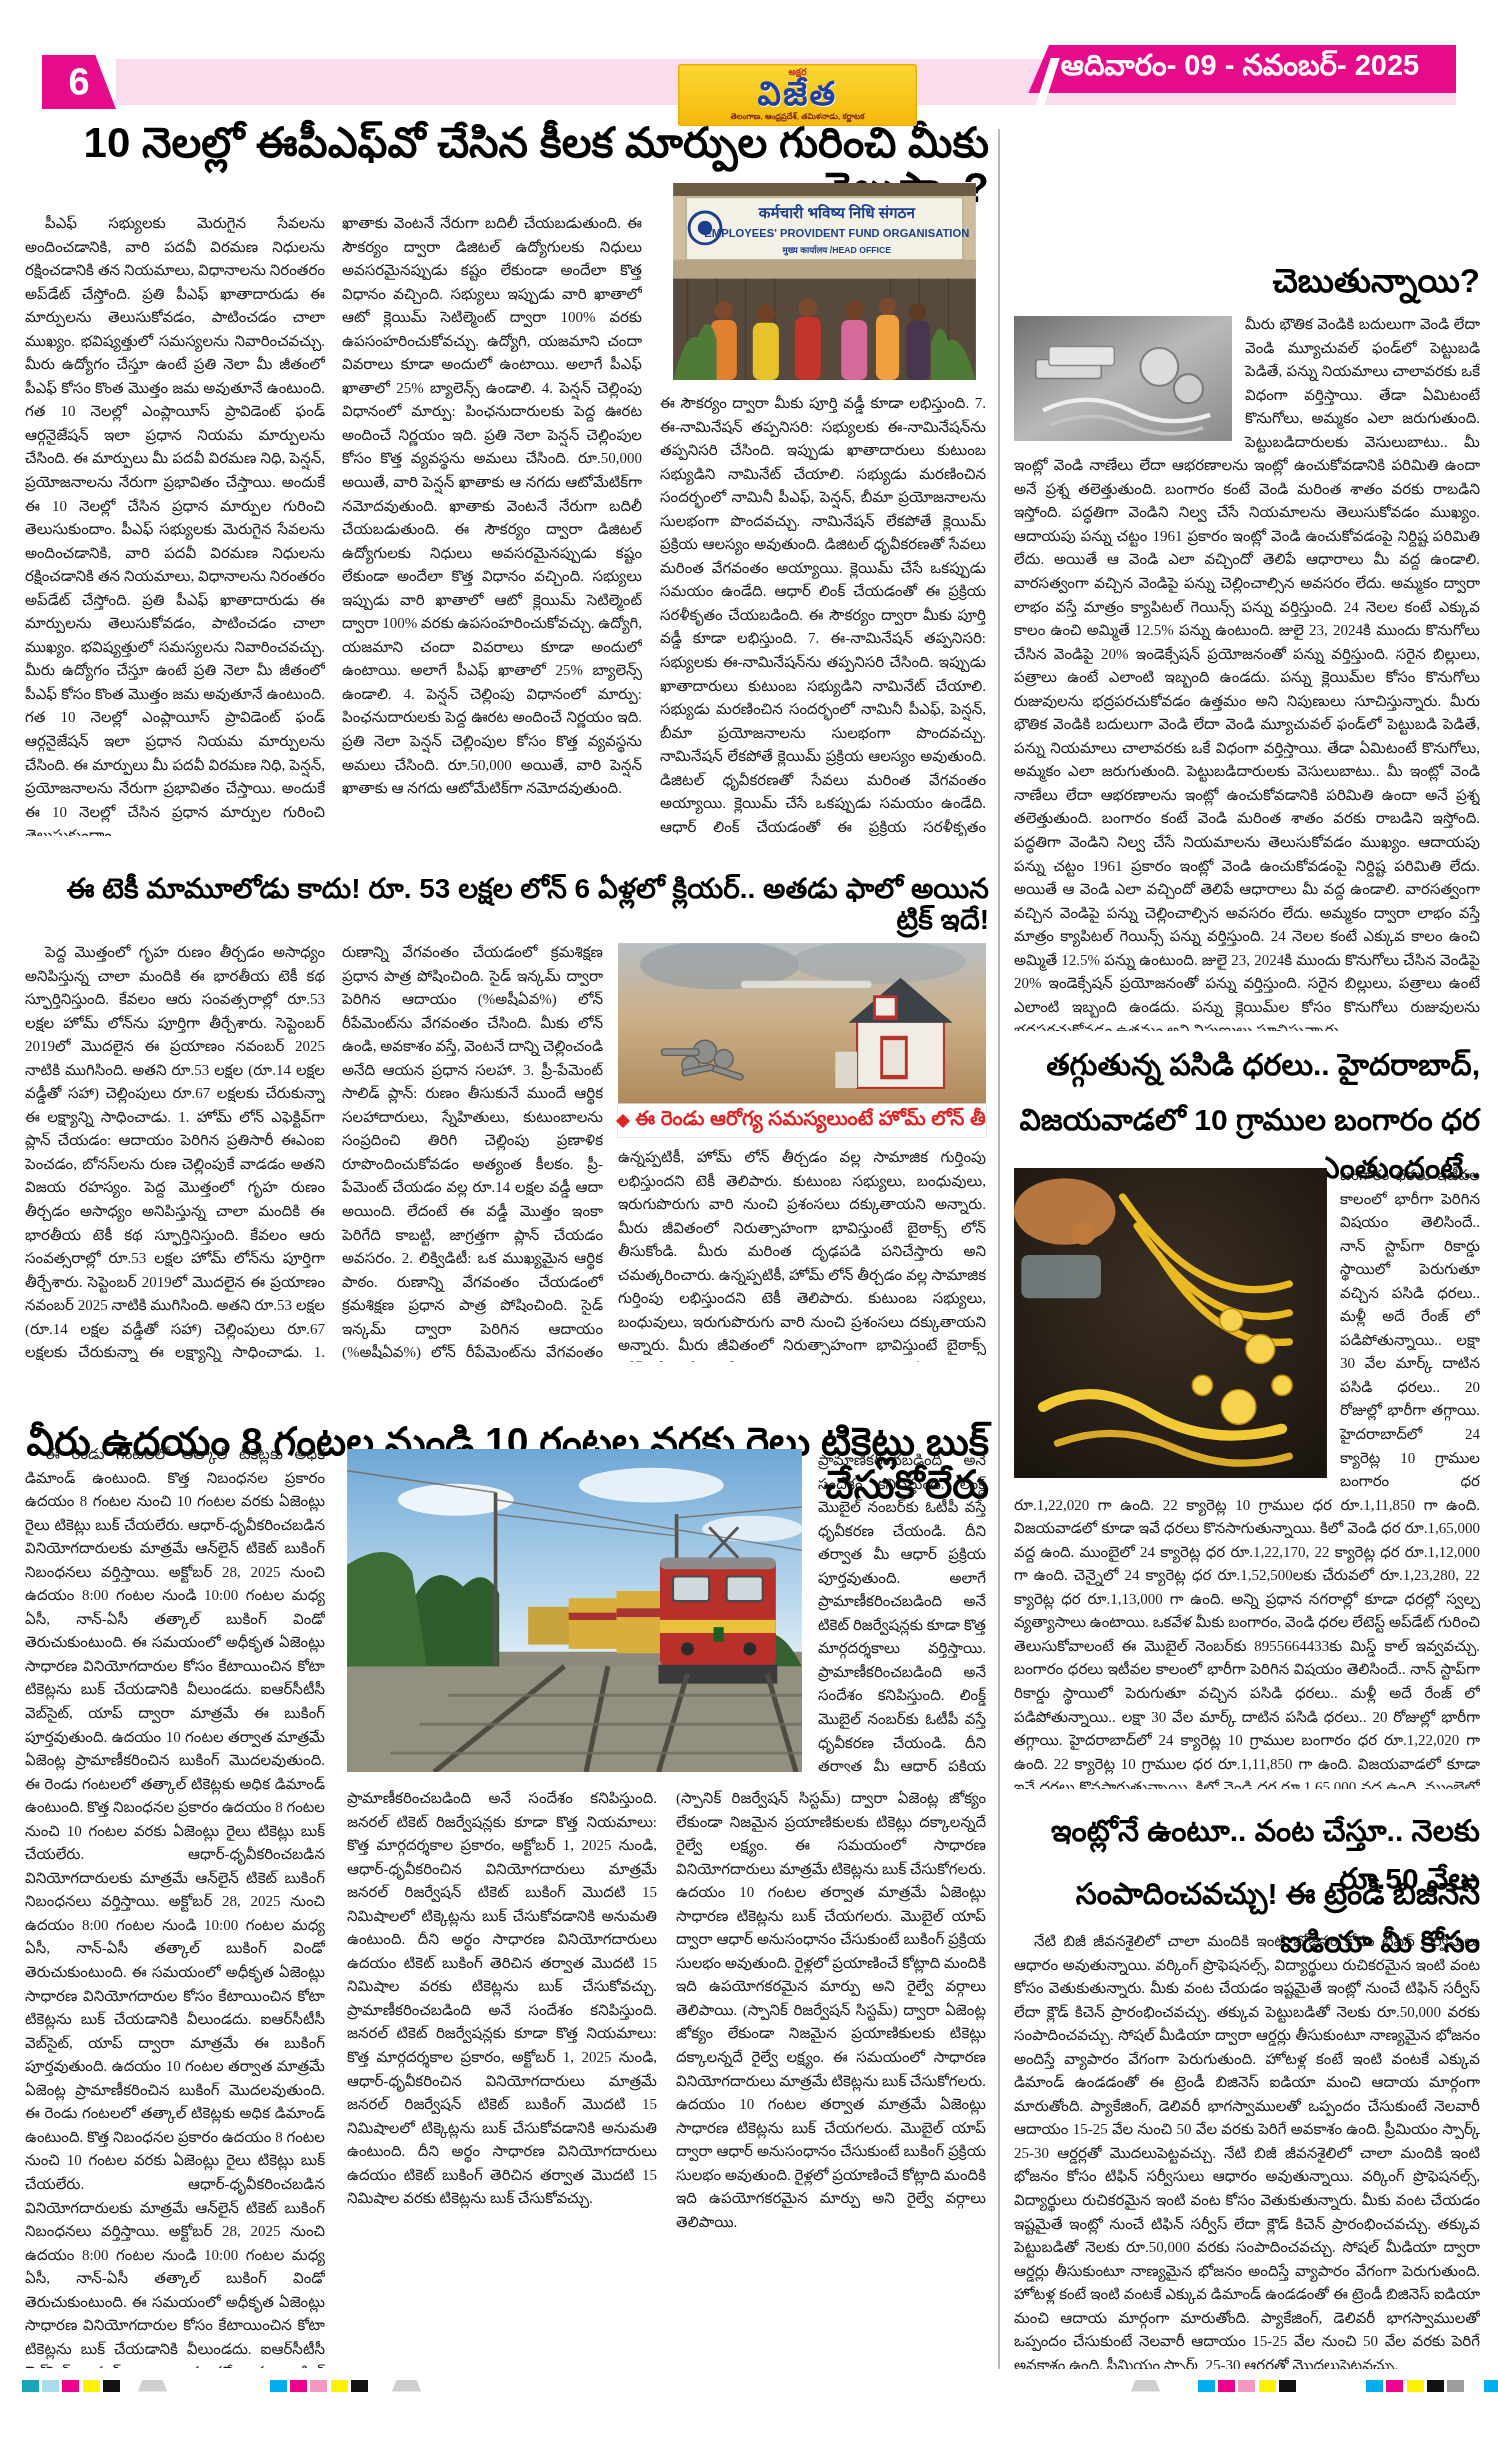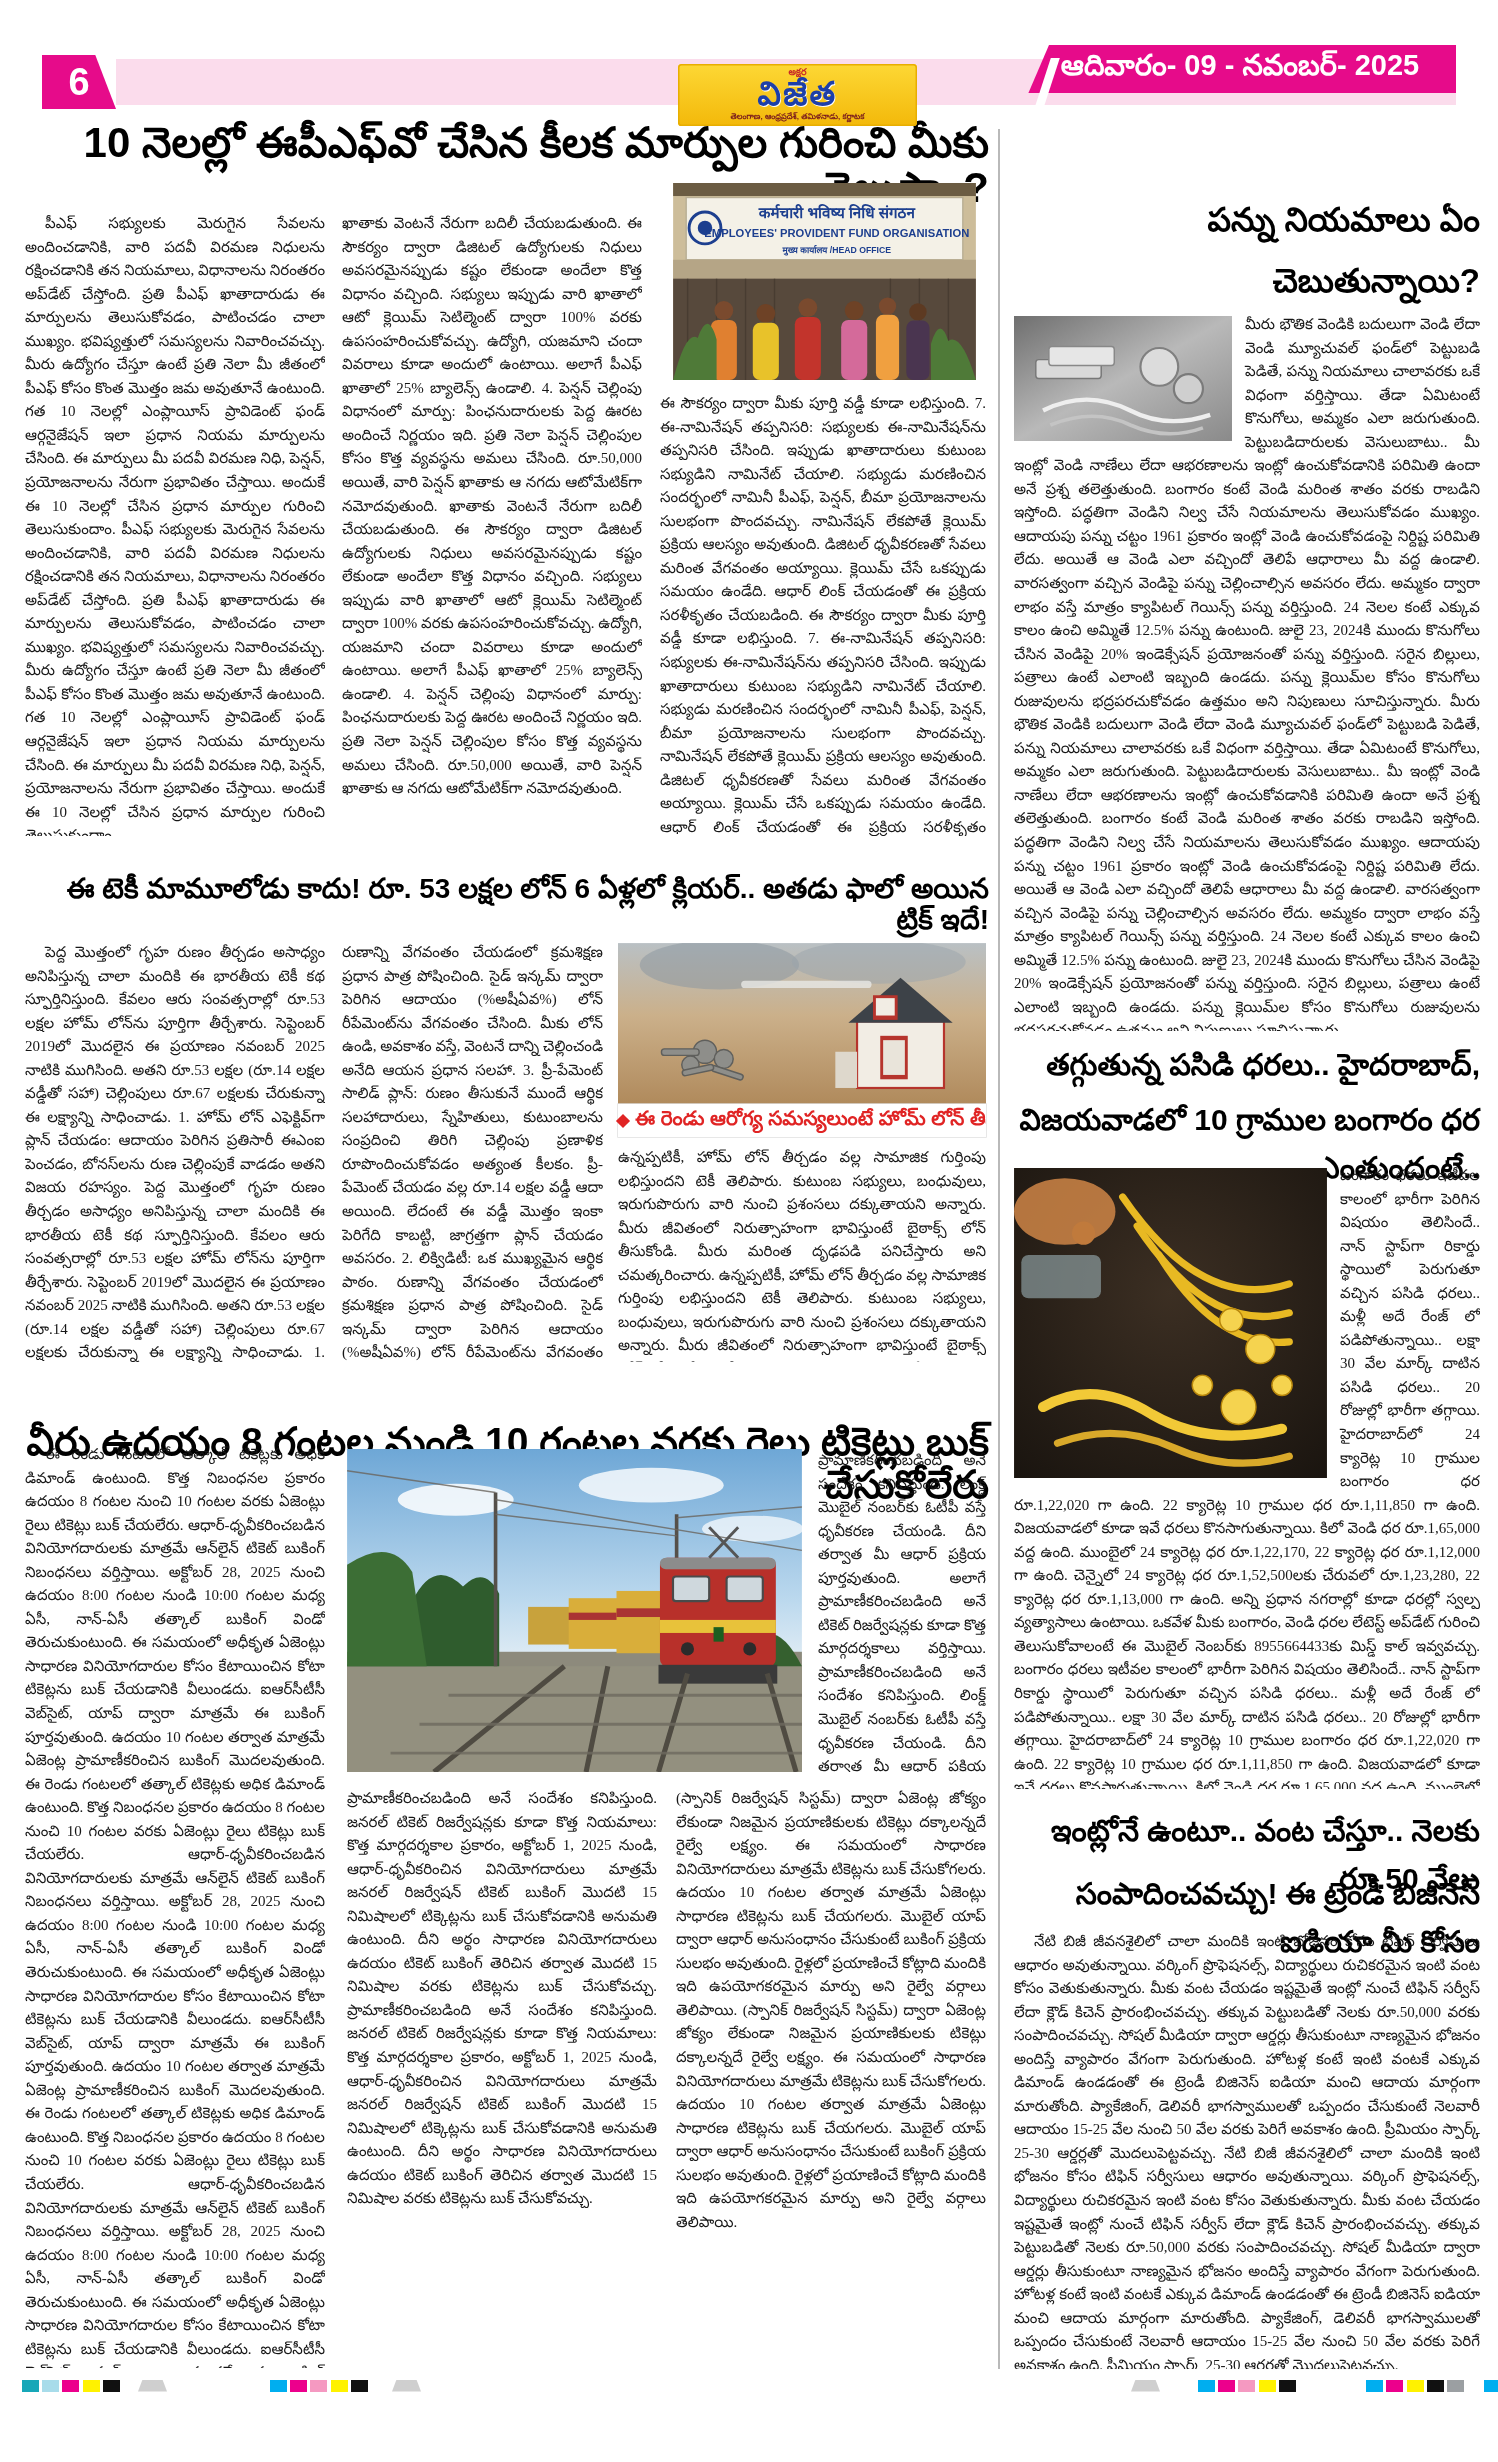--- a/index.html
+++ b/index.html
@@ -225,21 +225,20 @@
           <line x1="60" y1="420" x2="628" y2="420"></line>
       </g>
     </svg>
   </div>
 
   <div class="abs bodycol" style="left:818px;top:1449px;width:168px;height:323px;">ప్రామాణీకరించబడింది అనే సందేశం కనిపిస్తుంది. లింక్డ్ మొబైల్ నంబర్‌కు ఓటీపీ వస్తే ధృవీకరణ చేయండి. దీని తర్వాత మీ ఆధార్ ప్రక్రియ పూర్తవుతుంది. అలాగే ప్రామాణీకరించబడింది అనే టికెట్ రిజర్వేషన్లకు కూడా కొత్త మార్గదర్శకాలు వర్తిస్తాయి. ప్రామాణీకరించబడింది అనే సందేశం కనిపిస్తుంది. లింక్డ్ మొబైల్ నంబర్‌కు ఓటీపీ వస్తే ధృవీకరణ చేయండి. దీని తర్వాత మీ ఆధార్ ప్రక్రియ పూర్తవుతుంది. అలాగే ప్రామాణీకరించబడింది అనే టికెట్ రిజర్వేషన్లకు కూడా కొత్త మార్గదర్శకాలు వర్తిస్తాయి.</div>
 
   <div class="abs bodycol" style="left:347px;top:1787px;width:310px;height:582px;">ప్రామాణీకరించబడింది అనే సందేశం కనిపిస్తుంది. జనరల్ టికెట్ రిజర్వేషన్లకు కూడా కొత్త నియమాలు: కొత్త మార్గదర్శకాల ప్రకారం, అక్టోబర్ 1, 2025 నుండి, ఆధార్-ధృవీకరించిన వినియోగదారులు మాత్రమే జనరల్ రిజర్వేషన్ టికెట్ బుకింగ్ మొదటి 15 నిమిషాలలో టిక్కెట్లను బుక్ చేసుకోవడానికి అనుమతి ఉంటుంది. దీని అర్థం సాధారణ వినియోగదారులు ఉదయం టికెట్ బుకింగ్ తెరిచిన తర్వాత మొదటి 15 నిమిషాల వరకు టికెట్లను బుక్ చేసుకోవచ్చు. ప్రామాణీకరించబడింది అనే సందేశం కనిపిస్తుంది. జనరల్ టికెట్ రిజర్వేషన్లకు కూడా కొత్త నియమాలు: కొత్త మార్గదర్శకాల ప్రకారం, అక్టోబర్ 1, 2025 నుండి, ఆధార్-ధృవీకరించిన వినియోగదారులు మాత్రమే జనరల్ రిజర్వేషన్ టికెట్ బుకింగ్ మొదటి 15 నిమిషాలలో టిక్కెట్లను బుక్ చేసుకోవడానికి అనుమతి ఉంటుంది. దీని అర్థం సాధారణ వినియోగదారులు ఉదయం టికెట్ బుకింగ్ తెరిచిన తర్వాత మొదటి 15 నిమిషాల వరకు టికెట్లను బుక్ చేసుకోవచ్చు.</div>
   <div class="abs bodycol" style="left:676px;top:1787px;width:310px;height:582px;">(స్పానిక్ రిజర్వేషన్ సిస్టమ్) ద్వారా ఏజెంట్ల జోక్యం లేకుండా నిజమైన ప్రయాణికులకు టికెట్లు దక్కాలన్నదే రైల్వే లక్ష్యం. ఈ సమయంలో సాధారణ వినియోగదారులు మాత్రమే టికెట్లను బుక్ చేసుకోగలరు. ఉదయం 10 గంటల తర్వాత మాత్రమే ఏజెంట్లు సాధారణ టికెట్లను బుక్ చేయగలరు. మొబైల్ యాప్ ద్వారా ఆధార్ అనుసంధానం చేసుకుంటే బుకింగ్ ప్రక్రియ సులభం అవుతుంది. రైళ్లలో ప్రయాణించే కోట్లాది మందికి ఇది ఉపయోగకరమైన మార్పు అని రైల్వే వర్గాలు తెలిపాయి. (స్పానిక్ రిజర్వేషన్ సిస్టమ్) ద్వారా ఏజెంట్ల జోక్యం లేకుండా నిజమైన ప్రయాణికులకు టికెట్లు దక్కాలన్నదే రైల్వే లక్ష్యం. ఈ సమయంలో సాధారణ వినియోగదారులు మాత్రమే టికెట్లను బుక్ చేసుకోగలరు. ఉదయం 10 గంటల తర్వాత మాత్రమే ఏజెంట్లు సాధారణ టికెట్లను బుక్ చేయగలరు. మొబైల్ యాప్ ద్వారా ఆధార్ అనుసంధానం చేసుకుంటే బుకింగ్ ప్రక్రియ సులభం అవుతుంది. రైళ్లలో ప్రయాణించే కోట్లాది మందికి ఇది ఉపయోగకరమైన మార్పు అని రైల్వే వర్గాలు తెలిపాయి.</div>
 
-  <div class="abs headline h-r" style="left:1014px;top:194px;width:466px;">పన్ను నియమాలు ఏం</div>
   <div class="abs headline h-r" style="left:1014px;top:255px;width:466px;">చెబుతున్నాయి?</div>
 
   <div class="abs bodycol" style="left:1014px;top:313px;width:466px;height:718px;">
     <svg width="218" height="125" viewBox="0 0 300 172" style="float:left;margin:2.9px 13px 5.8px 0;">
       <defs>
         <linearGradient id="slv" x1="0" y1="0" x2="1" y2="1">
           <stop offset="0" stop-color="#6f6f6f"></stop>
             <stop offset="0.5" stop-color="#b9b9b9"></stop>
             <stop offset="1" stop-color="#8a8a8a"></stop>
         </linearGradient>

